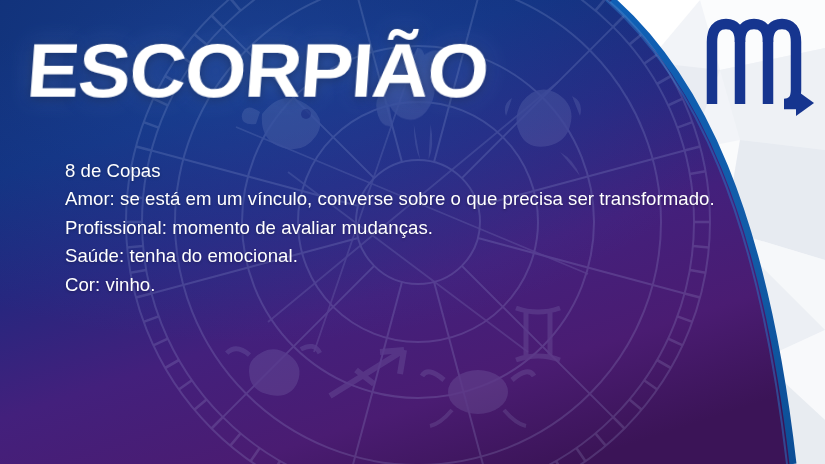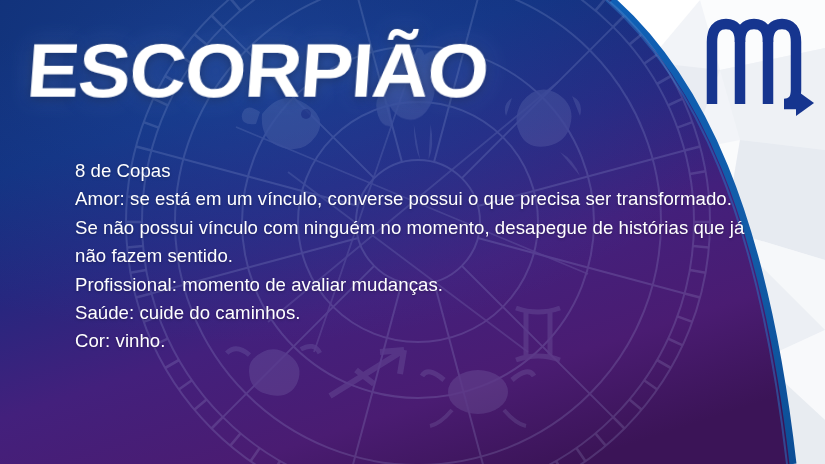--- a/index.html
+++ b/index.html
@@ -58,21 +58,21 @@
     transform: scaleX(1.04) skewX(-4deg);
     transform-origin: left top;
     text-shadow: 0 2px 10px rgba(0,0,0,.30), 0 0 22px rgba(120,160,230,.30);
     white-space: nowrap;
     -webkit-font-smoothing: antialiased;
   }
 
   
   .body-text {
     position: absolute;
-    left: 75px;
+    left: 65px;
     top: 157px;
     width: 690px;
     color: #ffffff;
     font-size: 18.6px;
     line-height: 28.4px;
     font-weight: 400;
     letter-spacing: .05px;
     text-shadow: 0 1px 3px rgba(0,0,0,.28);
   }
   .body-text p { margin: 0; white-space: nowrap; }
@@ -317,20 +317,19 @@
         <path d="M12,96 L12,34 Q12,16 26,16 Q40,16 40,34 L40,96"></path>
         <path d="M40,34 Q40,16 54,16 Q68,16 68,34 L68,96"></path>
         <path d="M68,34 Q68,16 82,16 Q96,16 96,34 L96,82 Q96,96 84,96 L104,96"></path>
       </g>
       <polygon points="96,82 114,95 96,108" fill="#16358f"></polygon>
     </svg>
   </div>
 
   <div class="body-text">
     <p>8 de Copas</p>
-    <p>Amor: se está em um vínculo, converse possui o que precisa ser transformado.</p>
-    <p class="wrapline">Se não possui vínculo com ninguém no momento, desapegue de histórias que já não fazem sentido.</p>
+    <p>Amor: se está em um vínculo, converse sobre o que precisa ser transformado.</p>
     <p>Profissional: momento de avaliar mudanças.</p>
-    <p>Saúde: cuide do caminhos.</p>
+    <p>Saúde: tenha do emocional.</p>
     <p>Cor: vinho.</p>
   </div>
 
 </div>
 
 </body></html>

